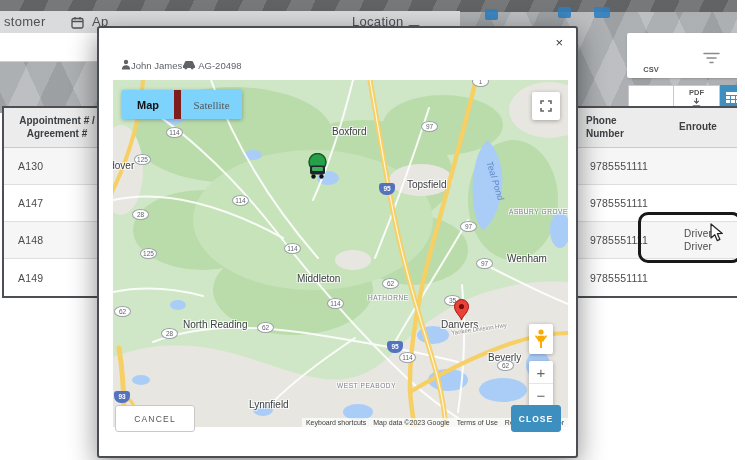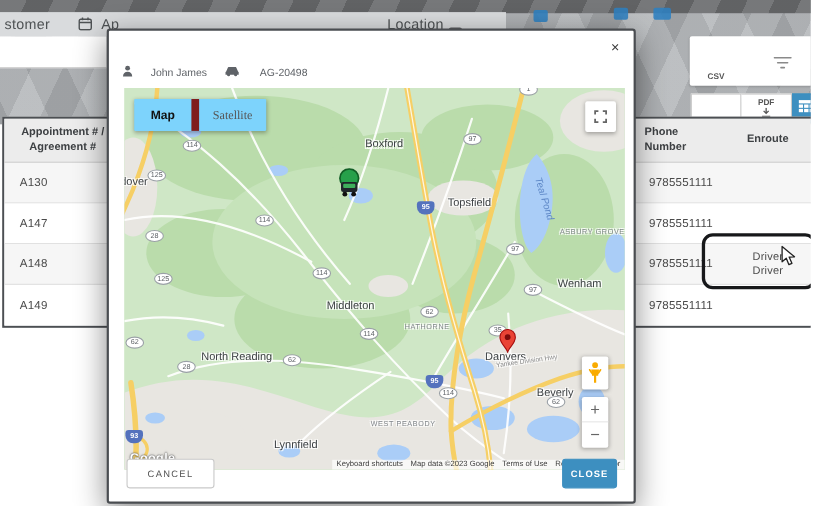--- a/index.html
+++ b/index.html
@@ -69,21 +69,21 @@
 
   
   .hilite { position:absolute; left:638px; top:212px; width:104px; height:51px;
     border:3px solid #17181a; border-radius:10px; z-index:5; }
   .cursor { position:absolute; left:710px; top:223px; z-index:20; }
 
   
   .modal { position:absolute; left:97px; top:26px; width:481px; height:432px; background:#fff;
     border:2px solid #4a4d51; border-radius:3px; box-shadow:0 8px 28px rgba(0,0,0,.45); z-index:10; }
   .modal-x { position:absolute; right:13px; top:8px; font-size:13px; color:#3a3a3a; cursor:pointer; line-height:1; }
-  .driver-line { position:absolute; left:12px; top:31px; display:flex; align-items:center; gap:16px;
+  .driver-line { position:absolute; left:22px; top:31px; display:flex; align-items:center; gap:0;
     font-size:9.5px; color:#5f6368; }
   .driver-line .veh { margin-left:2px; }
 
   .map { position:absolute; left:14px; top:52px; width:455px; height:347px; overflow:hidden;
     background:#cfe7c6; cursor:grab; }
   .map svg.decor { position:absolute; left:0; top:0; }
 
   .town { position:absolute; font-size:10px; color:#3c4043; white-space:nowrap;
     text-shadow:1px 1px 0 rgba(255,255,255,.85), -1px -1px 0 rgba(255,255,255,.85),
                 1px -1px 0 rgba(255,255,255,.85), -1px 1px 0 rgba(255,255,255,.85); }
@@ -115,21 +115,21 @@
     box-shadow:0 1px 4px rgba(0,0,0,.3); display:flex; flex-direction:column; }
   .zoomctl .zbtn { height:23px; display:flex; align-items:center; justify-content:center;
     font-size:15px; color:#666; cursor:pointer; }
   .zoomctl .zbtn:first-child { border-bottom:1px solid #e6e6e6; }
 
   .glogo { position:absolute; left:5px; bottom:4px; font-size:11.5px; font-weight:600; color:#fff;
     letter-spacing:.3px; text-shadow:0 0 2px rgba(70,70,70,.95), 0 0 1px rgba(60,60,60,.9); }
   .attrib { position:absolute; right:0; bottom:0; display:flex; gap:7px; align-items:center;
     background:rgba(255,255,255,.7); padding:1px 4px; font-size:7px; color:#3c3c3c; white-space:nowrap; }
 
-  .modal-footer { position:absolute; left:0; bottom:0; width:100%; height:46px; }
+  .modal-footer { position:absolute; left:0; bottom:12px; width:100%; height:46px; }
   .btn-cancel { position:absolute; left:16px; bottom:12px; width:80px; height:27px; background:#fff;
     border:1px solid #c9c9c9; border-radius:3px; color:#555; font-size:8.5px; letter-spacing:1.2px;
     font-family:"Liberation Sans", sans-serif; cursor:pointer; }
   .btn-close { position:absolute; right:15px; bottom:12px; width:50px; height:27px; background:#3d8fc0;
     border:1px solid #3d8fc0; border-radius:3px; color:#fff; font-size:8.5px; font-weight:bold;
     letter-spacing:1px; font-family:"Liberation Sans", sans-serif; cursor:pointer; }
 </style>
 </head>
 <body>
 

